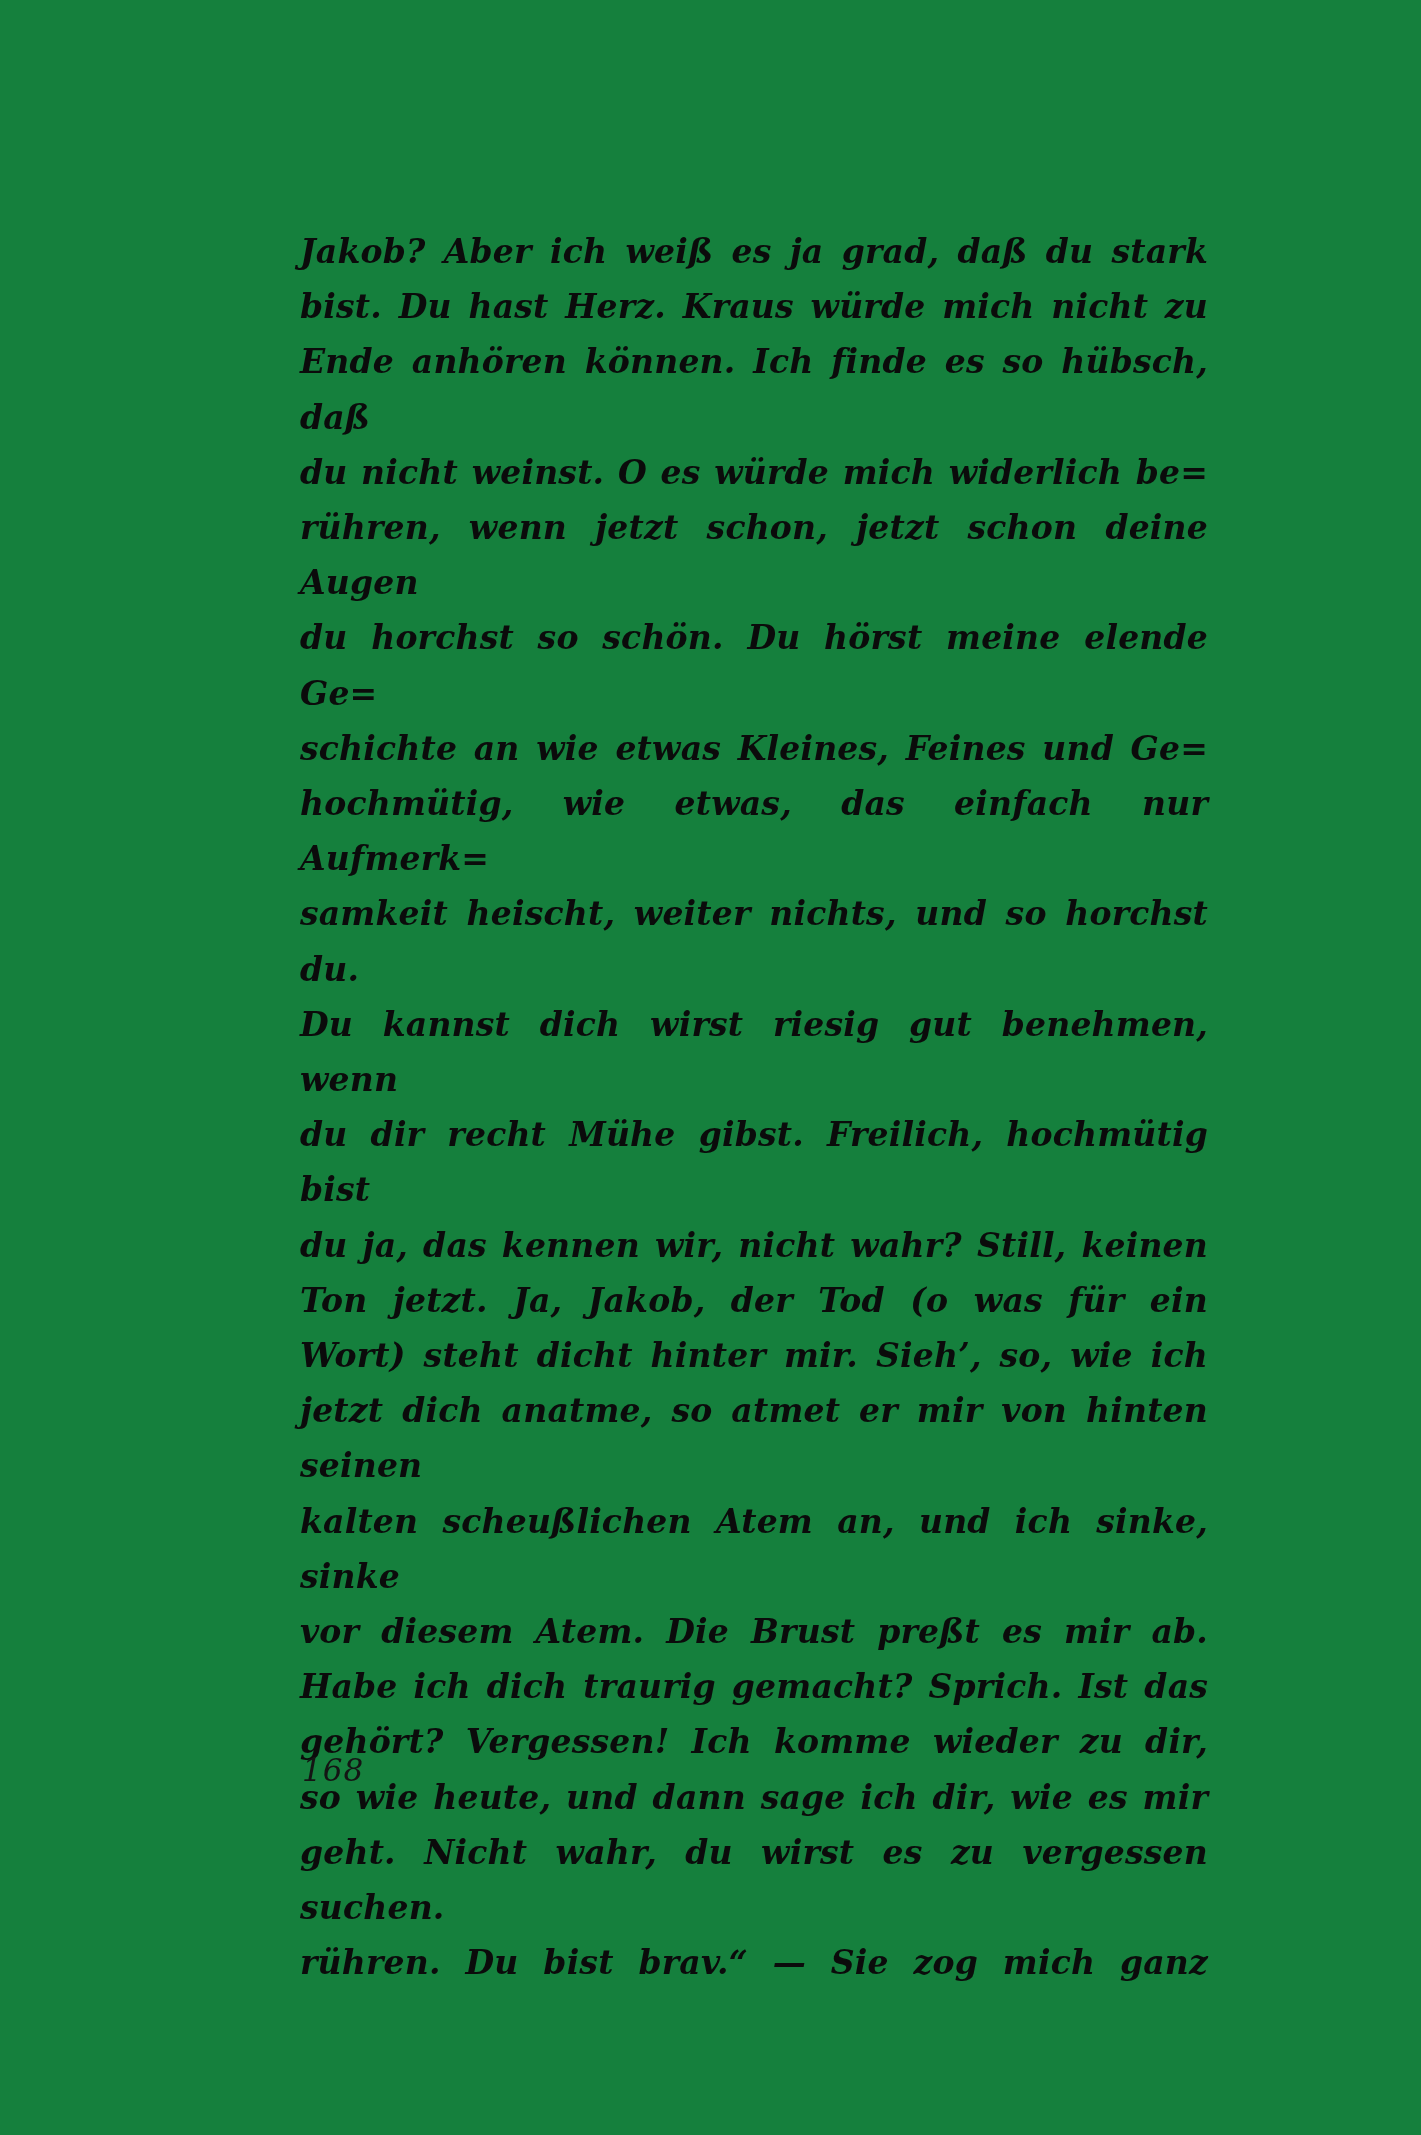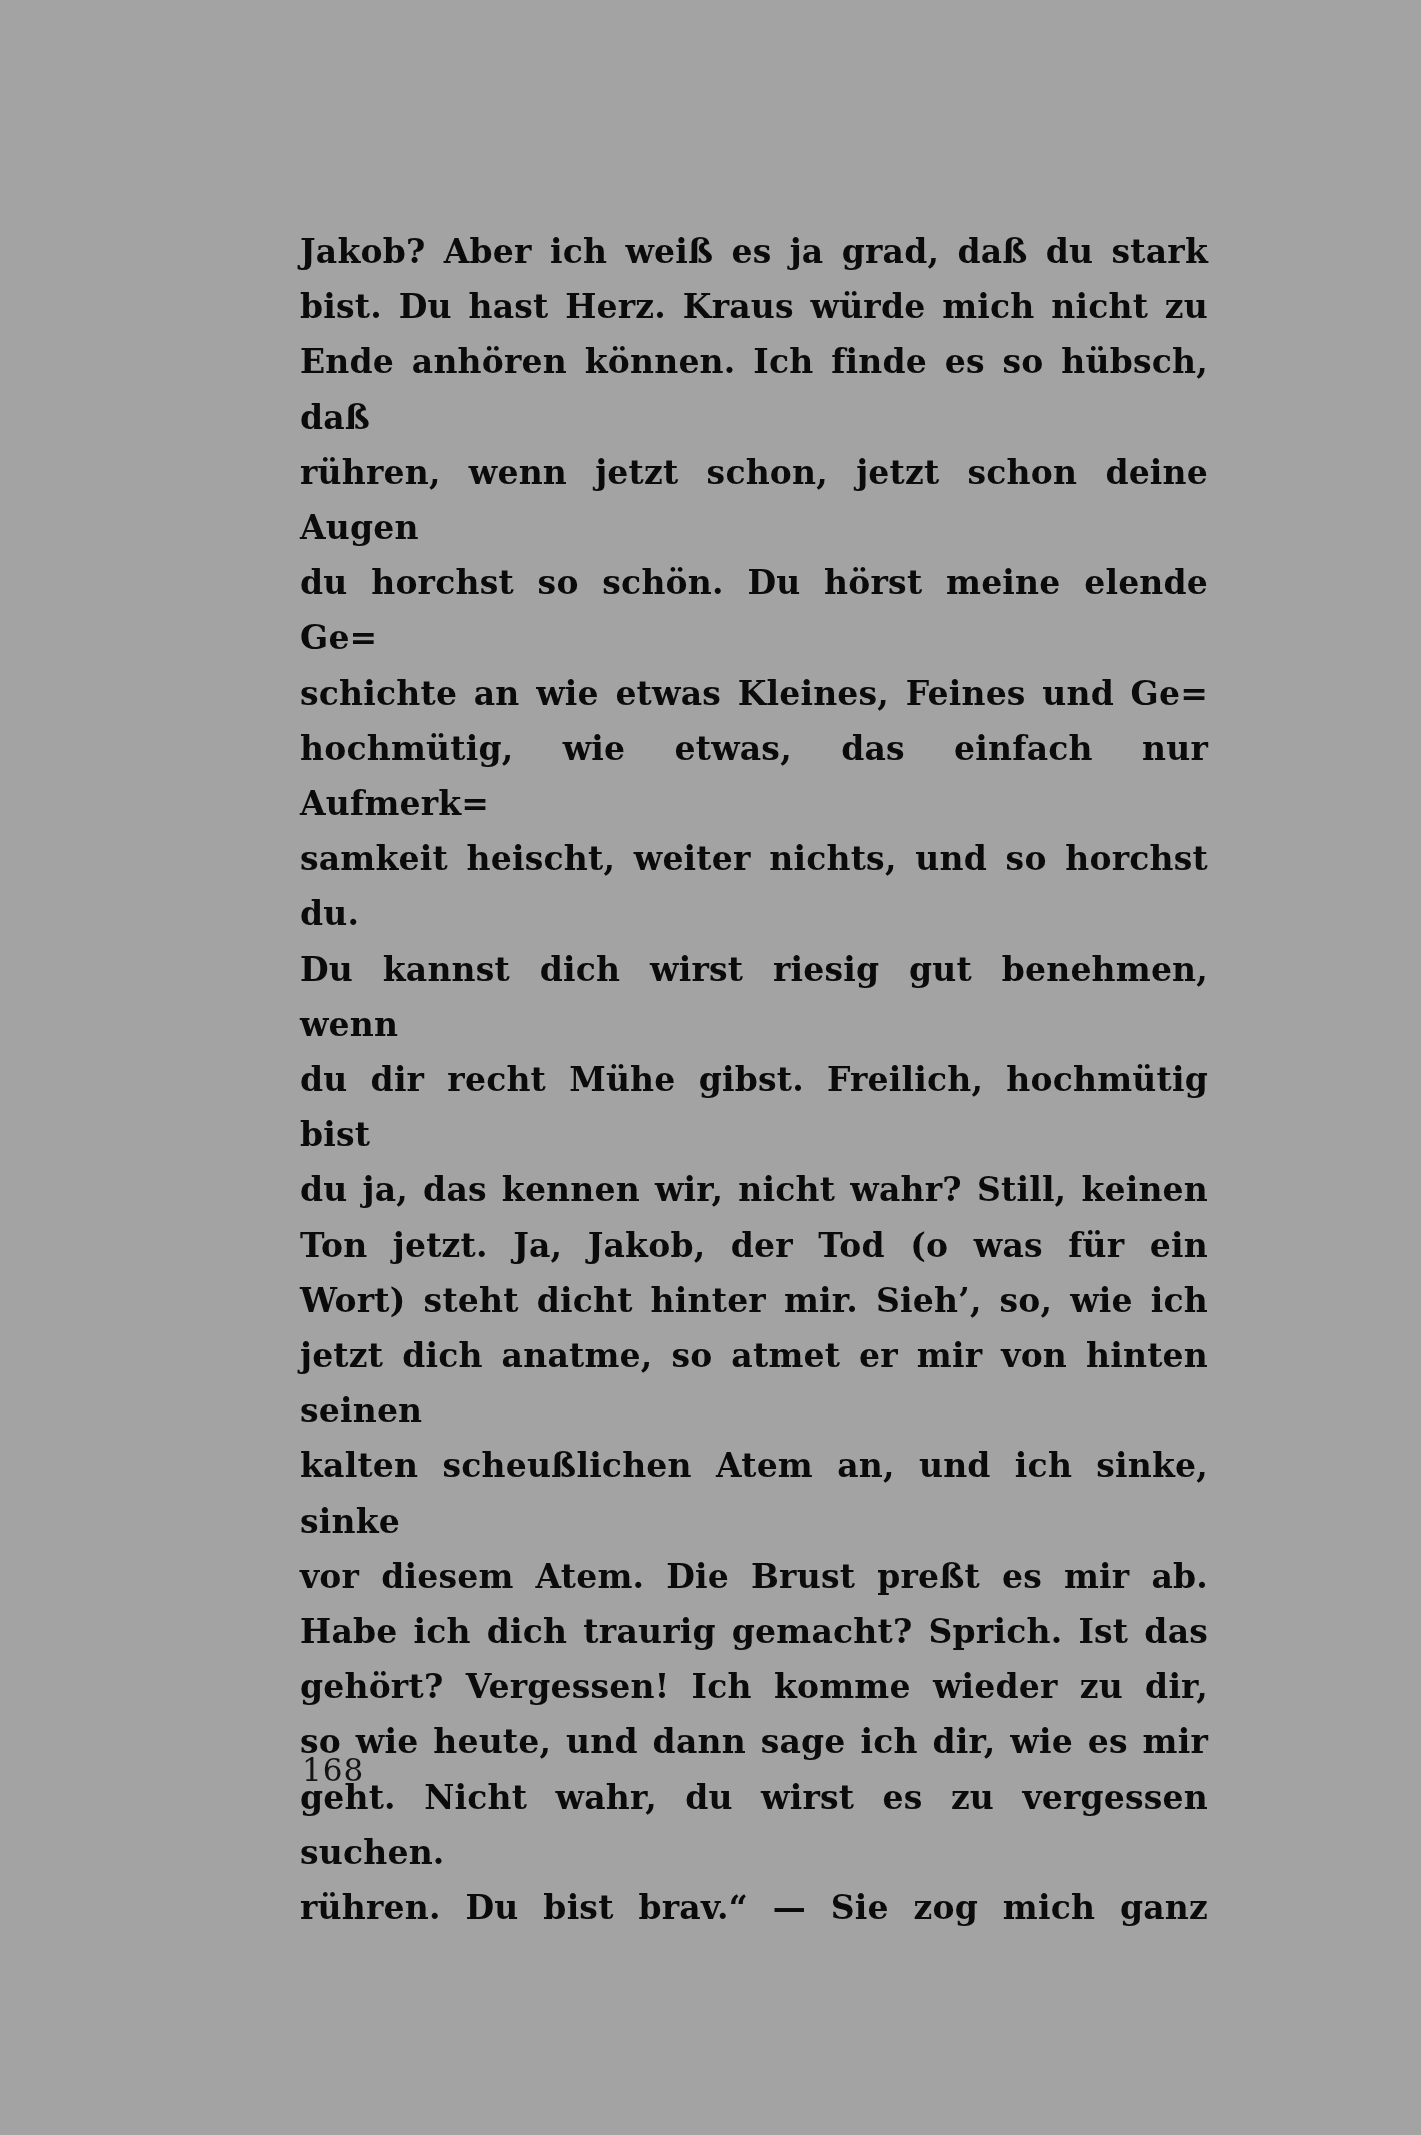--- a/index.html
+++ b/index.html
@@ -10,21 +10,22 @@
     width: 1421px;
     height: 2135px;
     background: #ffffff;
     position: relative;
     font-family: "DejaVu Serif", serif;
     overflow: hidden;
   }
   .page {
     position: absolute;
     inset: 0;
-    background: #a3a3a3;
+    background: #15803d;
+    font-style: italic;
   }
   .text-block {
     position: absolute;
     left: 300px;
     top: 224px;
     width: 908px;
   }
   .line {
     font-size: 33px;
     line-height: 55.2px;
@@ -47,20 +48,21 @@
   }
 </style>
 </head>
 <body>
 
 <div class="page">
   <div class="text-block">
       <div class="line">Jakob?  Aber ich weiß es ja grad, daß du stark</div>
       <div class="line">bist.  Du hast Herz.  Kraus würde mich nicht zu</div>
       <div class="line">Ende anhören können.  Ich finde es so hübsch, daß</div>
+      <div class="line">du nicht weinst.  O es würde mich widerlich be=</div>
       <div class="line">rühren, wenn jetzt schon, jetzt schon deine Augen</div>
       <div class="line">du horchst so schön.  Du hörst meine elende Ge=</div>
       <div class="line">schichte an wie etwas Kleines, Feines und Ge=</div>
       <div class="line">hochmütig, wie etwas, das einfach nur Aufmerk=</div>
       <div class="line">samkeit heischt, weiter nichts, und so horchst du.</div>
       <div class="line">Du kannst dich wirst riesig gut benehmen, wenn</div>
       <div class="line">du dir recht Mühe gibst.  Freilich, hochmütig bist</div>
       <div class="line">du ja, das kennen wir, nicht wahr?  Still, keinen</div>
       <div class="line">Ton jetzt.  Ja, Jakob, der Tod (o was für ein</div>
       <div class="line">Wort) steht dicht hinter mir.  Sieh’, so, wie ich</div>

